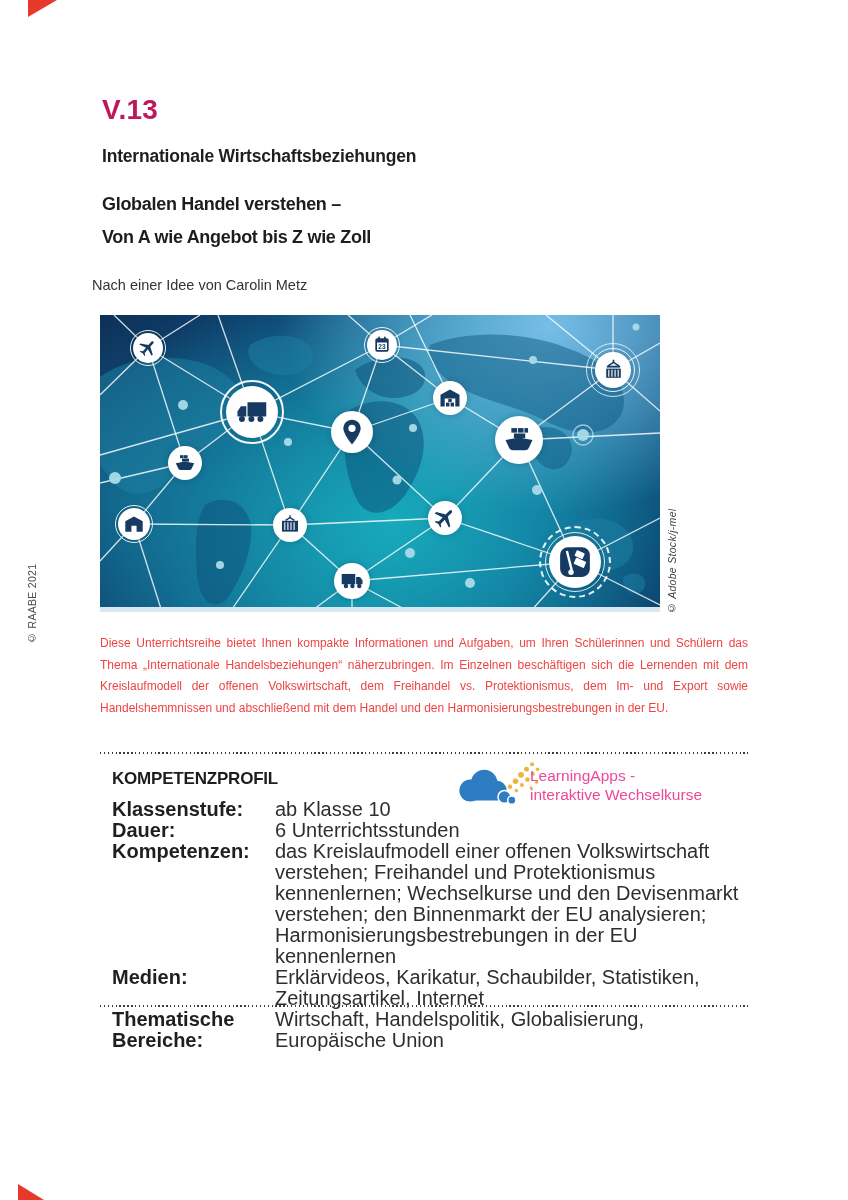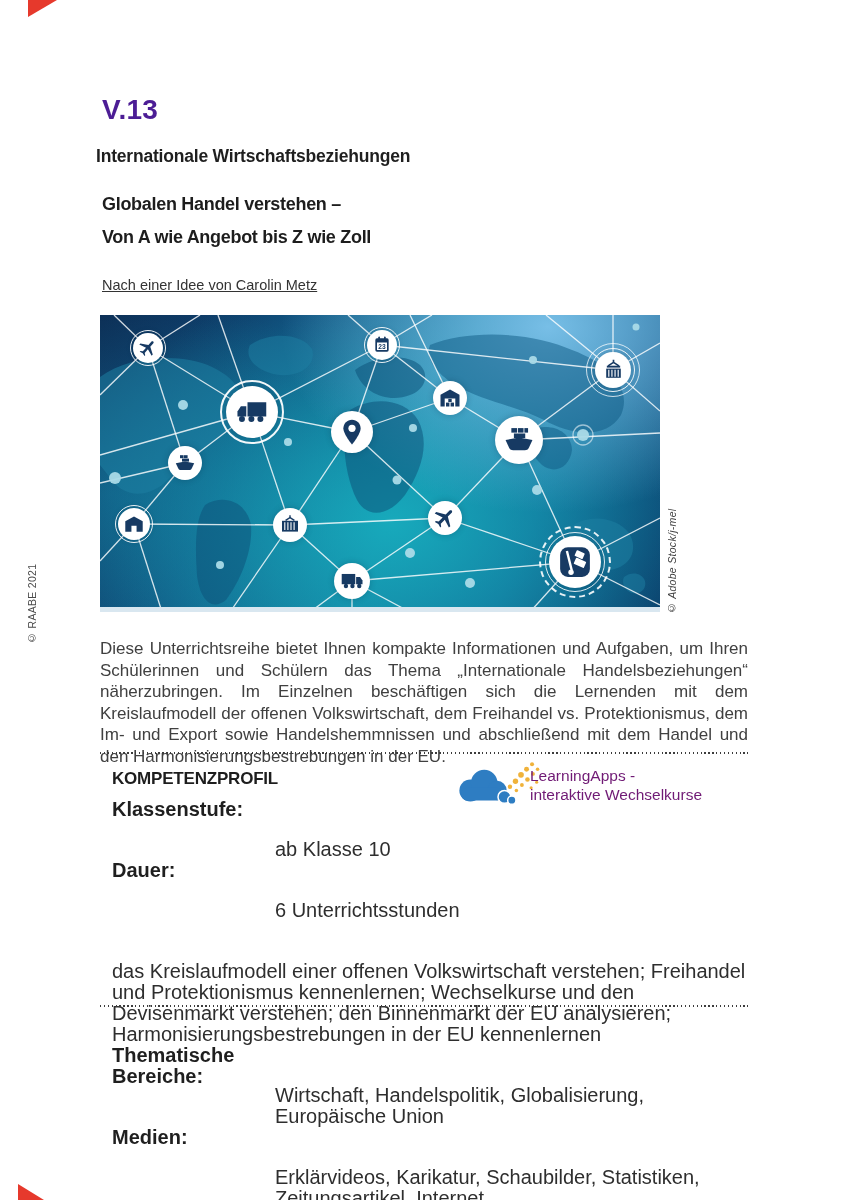--- a/index.html
+++ b/index.html
@@ -10,24 +10,24 @@
   }
   .page{position:absolute;inset:0;overflow:hidden;}
 
   
   .corner-tl{position:absolute;left:28px;top:0;width:0;height:0;
     border-top:17px solid #e6392c;border-right:29px solid transparent;}
   .corner-bl{position:absolute;left:18px;bottom:0;width:0;height:0;
     border-bottom:16px solid #e6392c;border-right:26px solid transparent;}
 
   
-  .series{position:absolute;left:102px;top:94px;font-size:28px;font-weight:bold;color:#4c1d95;letter-spacing:.3px;}
-  .rubric{position:absolute;left:96px;top:146px;font-size:17.5px;font-weight:bold;color:#1f1f1f;letter-spacing:-.2px;}
+  .series{position:absolute;left:102px;top:94px;font-size:28px;font-weight:bold;color:#be185d;letter-spacing:.3px;}
+  .rubric{position:absolute;left:102px;top:146px;font-size:17.5px;font-weight:bold;color:#1f1f1f;letter-spacing:-.2px;}
   .title{position:absolute;left:102px;top:188px;font-size:18px;font-weight:bold;color:#1d1d1d;line-height:33px;letter-spacing:-.3px;}
-  .byline{position:absolute;left:102px;top:277px;font-size:14.5px;color:#333;text-decoration:underline;}
+  .byline{position:absolute;left:92px;top:277px;font-size:14.5px;color:#333;}
 
   
   .vert{position:absolute;writing-mode:vertical-rl;transform:rotate(180deg);
     font-size:10.5px;color:#4a4a4a;letter-spacing:.3px;white-space:nowrap;}
   .raabe{left:26px;top:552px;height:92px;}
   .adobe{left:666px;top:514px;height:100px;font-style:italic;color:#3f3f3f;}
 
   
   .hero{position:absolute;left:100px;top:315px;width:560px;height:297px;overflow:hidden;
     background:
@@ -43,39 +43,39 @@
     box-shadow:0 0 6px rgba(0,30,60,.25);}
   .node svg{display:block;}
   .ring{outline:1.5px solid rgba(255,255,255,.9);outline-offset:2px;}
   .ring2{outline:1.5px solid rgba(255,255,255,.9);outline-offset:3px;}
   .ring2::after{content:"";position:absolute;inset:-9px;border:1.5px solid rgba(255,255,255,.75);border-radius:50%;}
   .ringbig{outline:2px solid rgba(255,255,255,.95);outline-offset:4px;}
   .ringdash{outline:1.5px solid rgba(255,255,255,.85);outline-offset:3px;}
   .ringdash::after{content:"";position:absolute;inset:-10px;border:2px dashed rgba(255,255,255,.9);border-radius:50%;}
 
   
-  .intro{position:absolute;left:100px;top:621px;width:648px;font-size:17px;line-height:21.5px;
-    color:#404040;text-align:justify;hyphens:auto;}
+  .intro{position:absolute;left:100px;top:621px;width:648px;font-size:12px;line-height:21.5px;
+    color:#ef4444;text-align:justify;hyphens:auto;}
 
   .dotrule{position:absolute;left:100px;width:648px;height:2px;
     background-image:repeating-linear-gradient(90deg,#3c3c3c 0 1.3px,transparent 1.3px 3.9px);}
   .rule1{top:752px;} .rule2{top:1005px;}
 
   .profile-heading{position:absolute;left:112px;top:769px;font-size:17px;font-weight:bold;color:#1d1d1d;letter-spacing:-.2px;text-align:center;}
 
   
   .logo{position:absolute;left:452px;top:757px;display:flex;align-items:center;}
   .logo .cloud{width:92px;height:55px;flex:0 0 auto;margin-right:-14px;}
-  .logo .ltext{font-size:15.5px;line-height:19px;color:#701a75;}
+  .logo .ltext{font-size:15.5px;line-height:19px;color:#ec4899;}
 
   
   .ptable{position:absolute;left:112px;top:799px;width:636px;font-size:20px;line-height:21px;color:#2e2e2e;}
   .prow{display:flex;}
   .plbl{width:163px;flex:0 0 auto;font-weight:bold;color:#1f1f1f;}
-  .pval{flex:1;margin-top:40px;}
+  .pval{flex:1;}
 </style>
 </head>
 <body>
 
 <div class="page">
 
   <div class="corner-tl"></div>
   <div class="corner-bl"></div>
 
   <div class="series">V.13</div>
@@ -342,27 +342,28 @@
   <div class="ptable">
     <div class="prow">
       <div class="plbl">Klassenstufe:</div>
       <div class="pval">ab Klasse 10</div>
     </div>
     <div class="prow">
       <div class="plbl">Dauer:</div>
       <div class="pval">6 Unterrichtsstunden</div>
     </div>
     <div class="prow">
+      <div class="plbl">Kompetenzen:</div>
       <div class="pval">das Kreislaufmodell einer offenen Volkswirtschaft verstehen; Freihandel und Protektionismus kennenlernen; Wechselkurse und den Devisenmarkt verstehen; den Binnenmarkt der EU analysieren; Harmonisierungsbestrebungen in der EU kennenlernen</div>
+    </div>
+    <div class="prow">
+      <div class="plbl">Medien:</div>
+      <div class="pval">Erklärvideos, Karikatur, Schaubilder, Statistiken, Zeitungsartikel, Internet</div>
     </div>
     <div class="prow">
       <div class="plbl">Thematische Bereiche:</div>
       <div class="pval">Wirtschaft, Handelspolitik, Globalisierung, Europäische Union</div>
     </div>
-    <div class="prow">
-      <div class="plbl">Medien:</div>
-      <div class="pval">Erklärvideos, Karikatur, Schaubilder, Statistiken, Zeitungsartikel, Internet</div>
-    </div>
   </div>
 
   <div class="dotrule rule2"></div>
 
 </div>
 
 </body></html>

